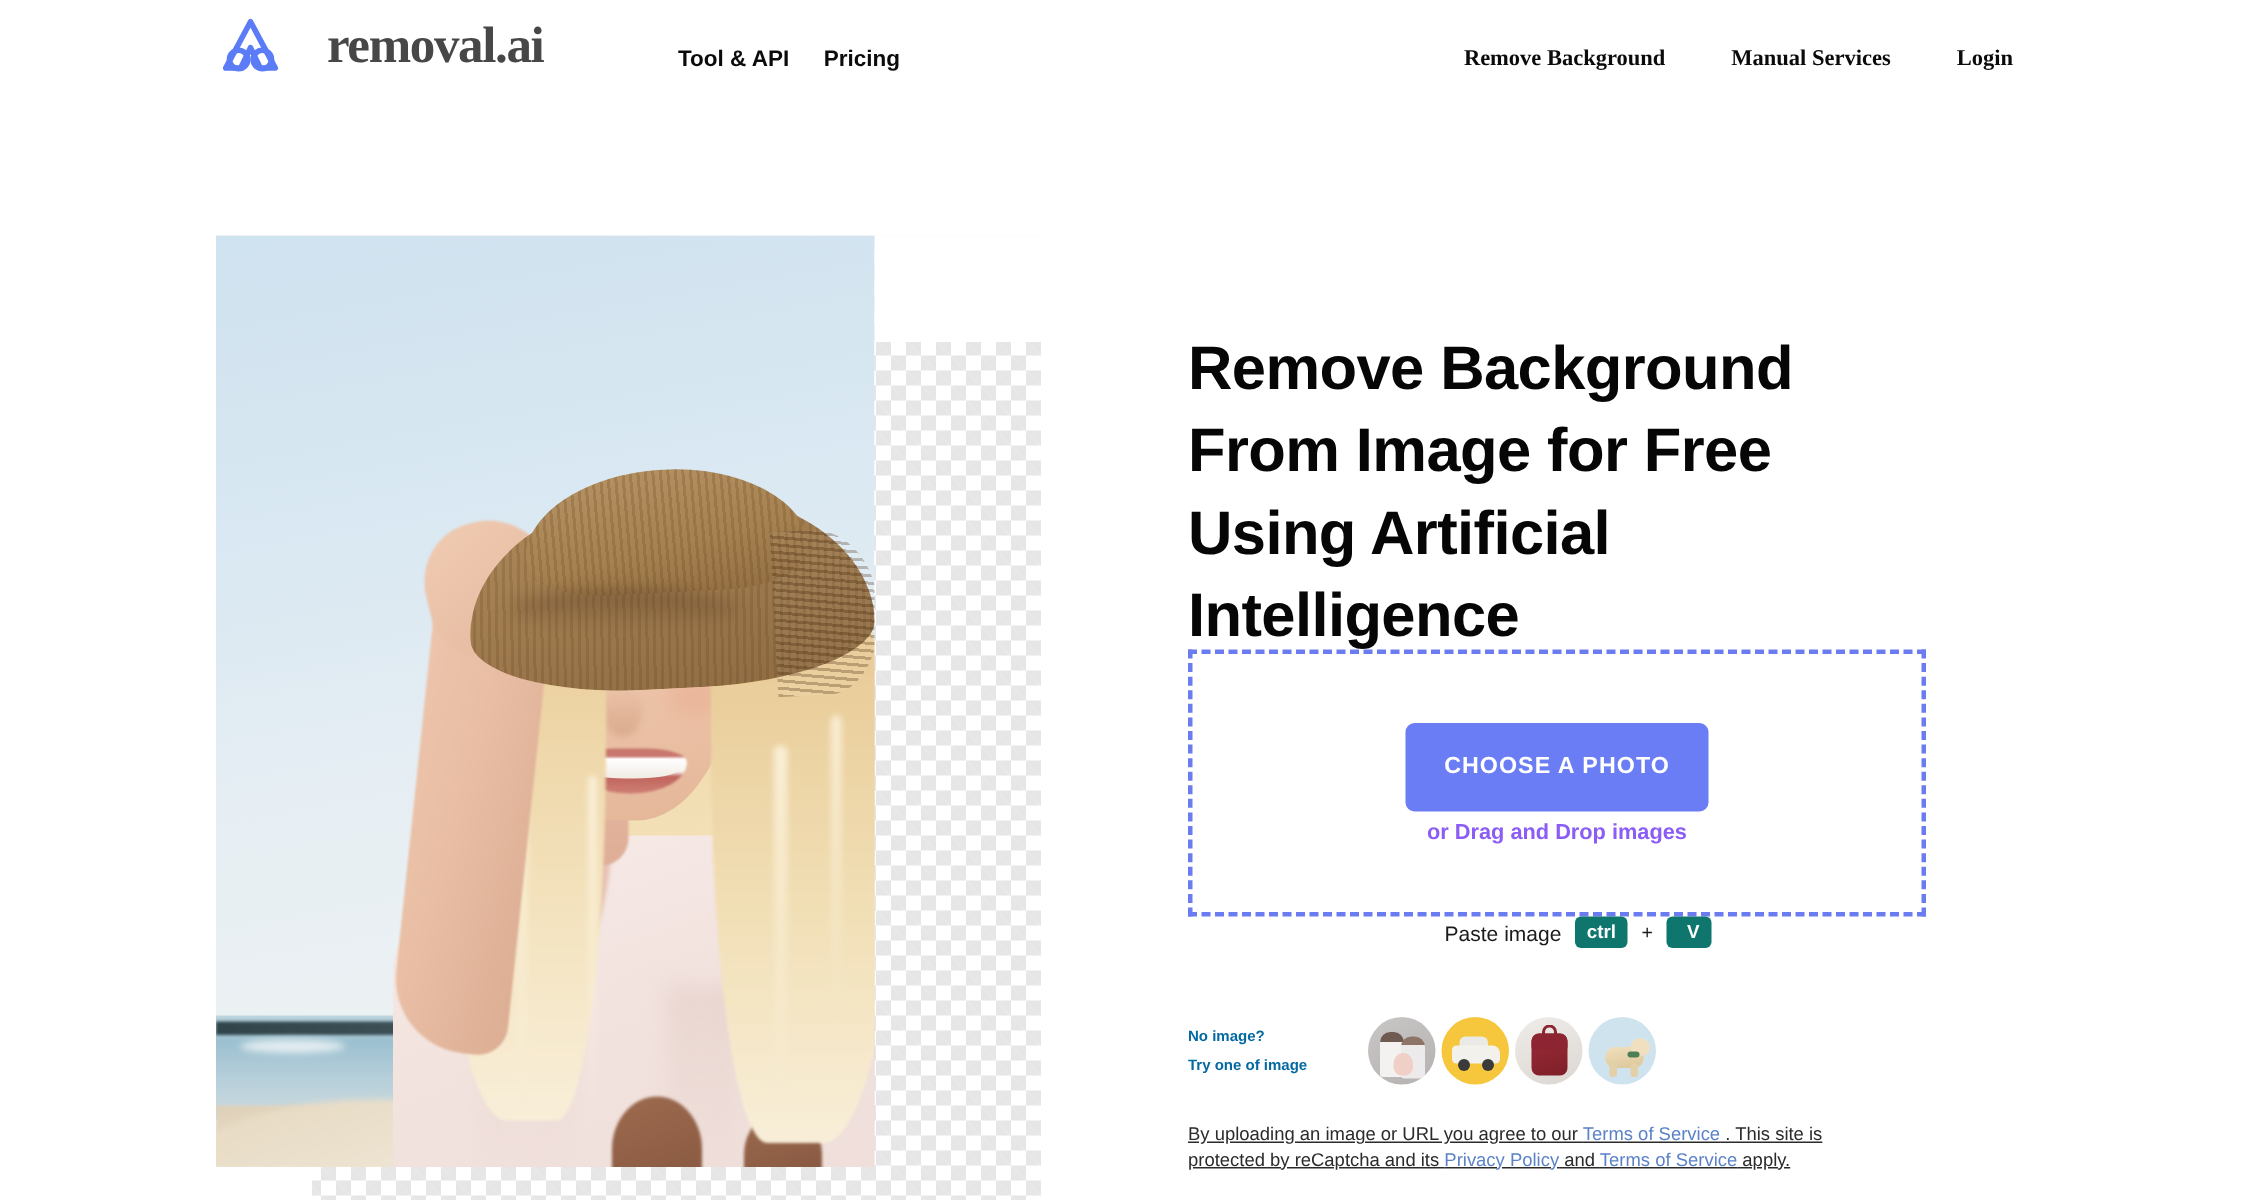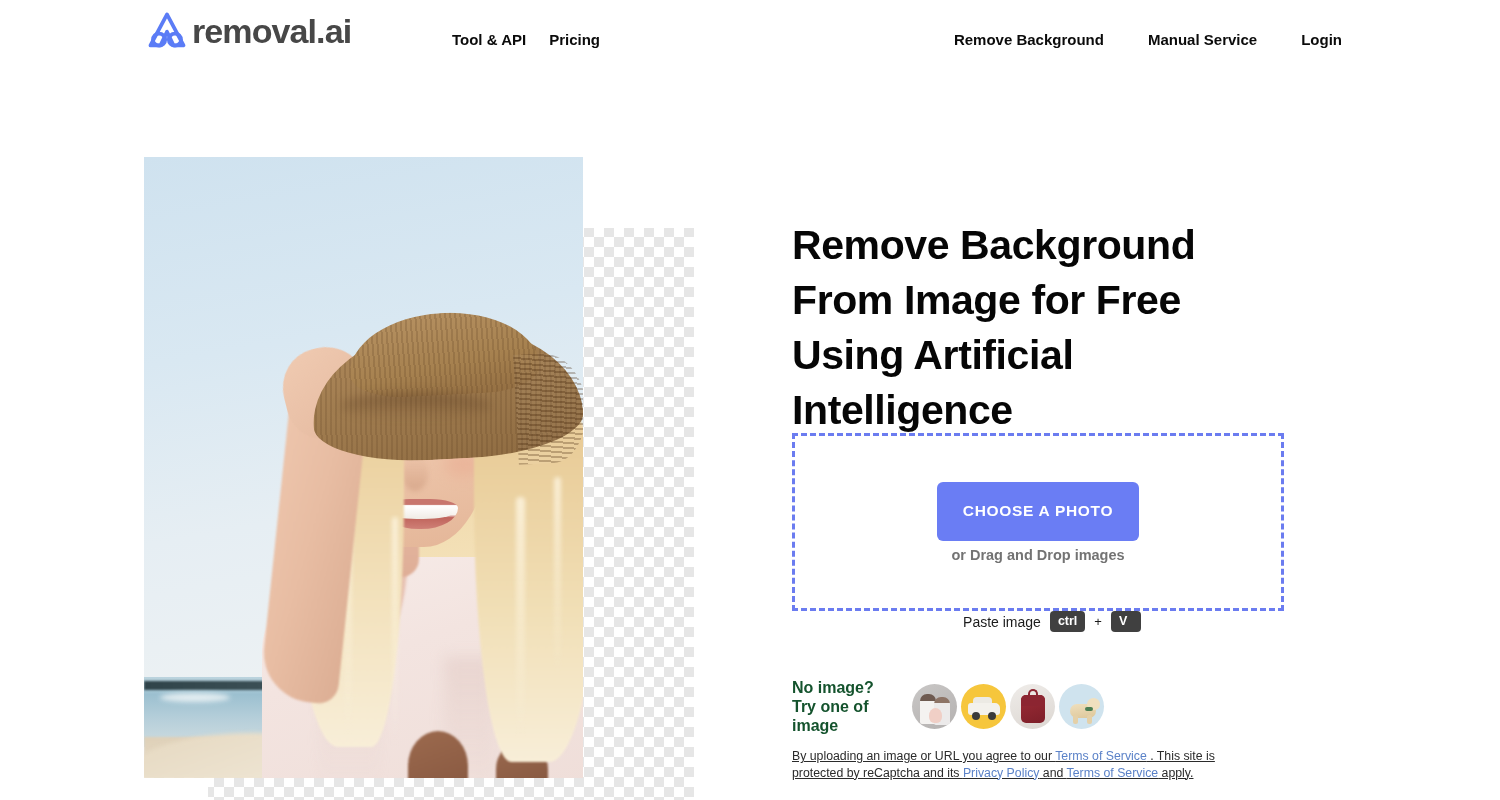--- a/index.html
+++ b/index.html
@@ -35,38 +35,39 @@
     gap: 2px;
     cursor: pointer;
   }
   .brand-mark { width: 46px; height: 46px; display: block; }
   .brand-text {
     font-size: 34px;
     font-weight: 700;
     color: #474747;
     letter-spacing: -0.9px;
     line-height: 46px;
-    font-family: Liberation Sans, sans-serif;
+    font-family: Liberation Serif, serif;
+    margin-left: 26px;
   }
 
   .nav-left {
     position: absolute;
     left: 452px;
     top: 30px;
     display: flex;
     gap: 23px;
   }
   .nav-right {
     position: absolute;
     right: 158px;
     top: 30px;
     display: flex;
     gap: 0px;
   }
-  .nav-right .nav-link { margin-left: 44px; }
+  .nav-right .nav-link { margin-left: 44px; font-family: Liberation Serif, serif; }
   .nav-right .nav-link:first-child { margin-left: 0; }
 
   .nav-link {
     font-size: 15px;
     font-weight: 700;
     color: #0b0b0b;
     line-height: 19px;
     white-space: nowrap;
     cursor: pointer;
     text-decoration: none;
@@ -352,62 +353,62 @@
     font-size: 15.5px;
     font-weight: 700;
     letter-spacing: .7px;
     font-family: "Liberation Sans", sans-serif;
     cursor: pointer;
   }
   .drag-hint {
     margin-top: 6px;
     font-size: 14.5px;
     font-weight: 700;
-    color: #737373;
+    color: #8b5cf6;
     text-align: center;
   }
 
   .paste-row {
     position: absolute;
     left: 792px;
     top: 611px;
     width: 492px;
     display: flex;
     align-items: center;
     justify-content: center;
     gap: 9px;
   }
   .paste-label { font-size: 14px; color: #1b1b1b; margin-left: 28px; }
   .key {
     display: inline-block;
     min-width: 30px;
     padding: 2px 8px;
-    background: #404040;
+    background: #0f766e;
     color: #ffffff;
     font-size: 12.5px;
     font-weight: 700;
     border-radius: 4px;
-    text-align: left;
+    text-align: right;
     line-height: 17px;
     cursor: pointer;
   }
   .plus { font-size: 13px; color: #1b1b1b; }
 
   
   .samples {
     position: absolute;
     left: 792px;
     top: 678px;
     display: flex;
     align-items: center;
   }
   .samples-label {
-    font-size: 16px;
-    font-weight: 700;
-    color: #14532d;
+    font-size: 10px;
+    font-weight: 700;
+    color: #0369a1;
     line-height: 19px;
     width: 120px;
   }
   .thumbs { display: flex; gap: 4px; margin-left: 0px; }
   .thumb {
     width: 45px; height: 45px;
     border-radius: 50%;
     overflow: hidden;
     position: relative;
     cursor: pointer;
@@ -474,21 +475,21 @@
     <span class="brand-text">removal.ai</span>
   </div>
 
   <nav class="nav-left">
     <a class="nav-link">Tool &amp; API</a>
     <a class="nav-link">Pricing</a>
   </nav>
 
   <nav class="nav-right">
     <a class="nav-link">Remove Background</a>
-    <a class="nav-link">Manual Service</a>
+    <a class="nav-link">Manual Services</a>
     <a class="nav-link">Login</a>
   </nav>
 </header>
 
 <div class="hero-media">
   <div class="checker"></div>
   <div class="checker-mask-top"></div>
   <div class="checker-mask-right"></div>
   <div class="checker-mask-bottomleft"></div>
 

